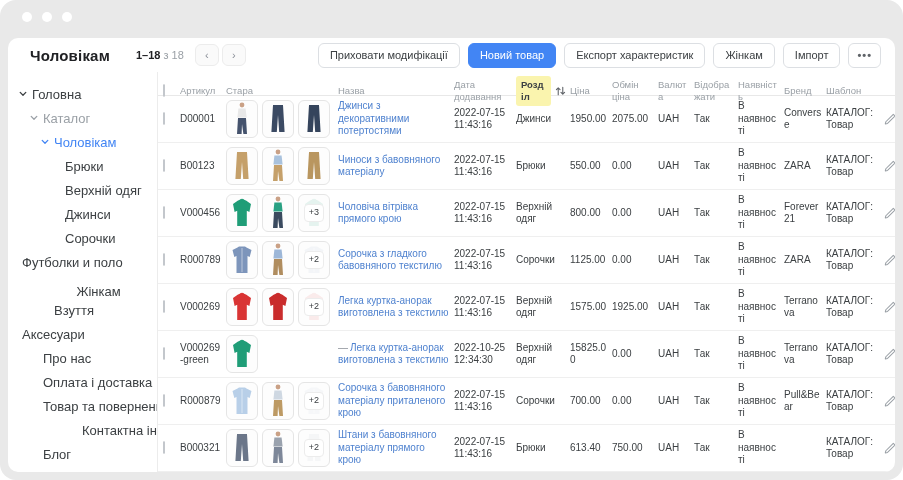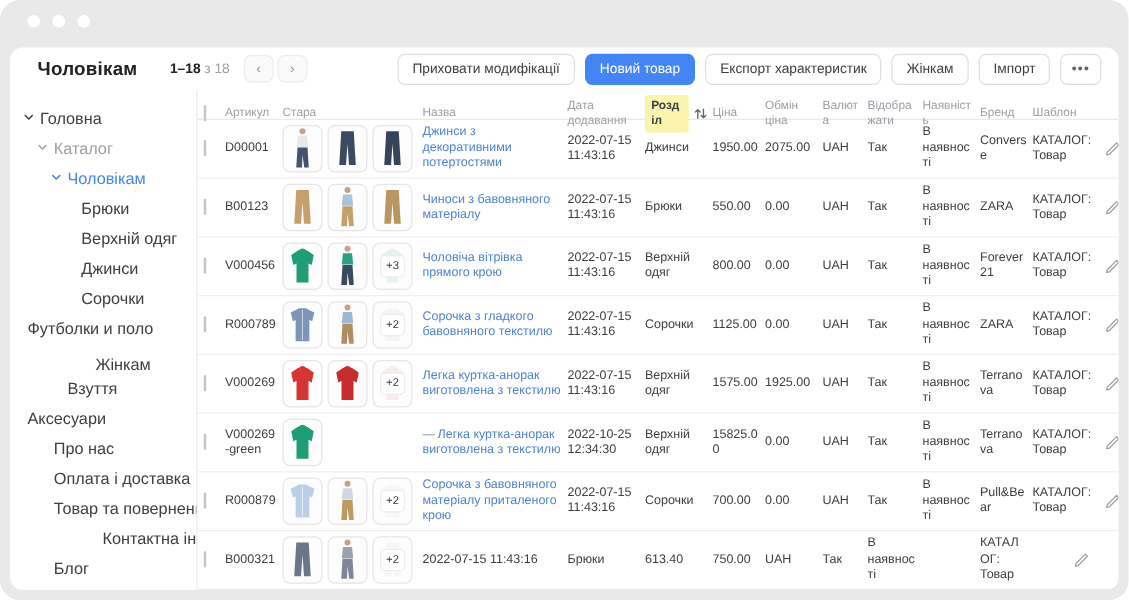--- a/index.html
+++ b/index.html
@@ -484,20 +484,21 @@
                     <path d="M3 16 h8 l1 16 h-3.6 L7 22 6.6 32 H2 Z" fill="#7d8799"></path>
                   </svg>
                 </span>
                 <span class="thumb faded">
                   <svg width="20" height="30" viewBox="0 0 20 30">
                     <path d="M5 1 h10 l1.6 27 h-5.4 L10 11 8.8 28 H3.4 Z" fill="#dfe2e7"></path>
                   </svg>
                   <span class="count">+2</span>
                 </span>
               </div>
+              <div class="td"><span class="name-link">Штани з бавовняного матеріалу прямого крою</span></div>
               <div class="td">2022-07-15 11:43:16</div>
               <div class="td">Брюки</div>
               <div class="td">613.40</div>
               <div class="td">750.00</div>
               <div class="td">UAH</div>
               <div class="td">Так</div>
               <div class="td">В наявності</div>
               <div class="td"></div>
               <div class="td">КАТАЛОГ: Товар</div>
               <div class="td actions">

